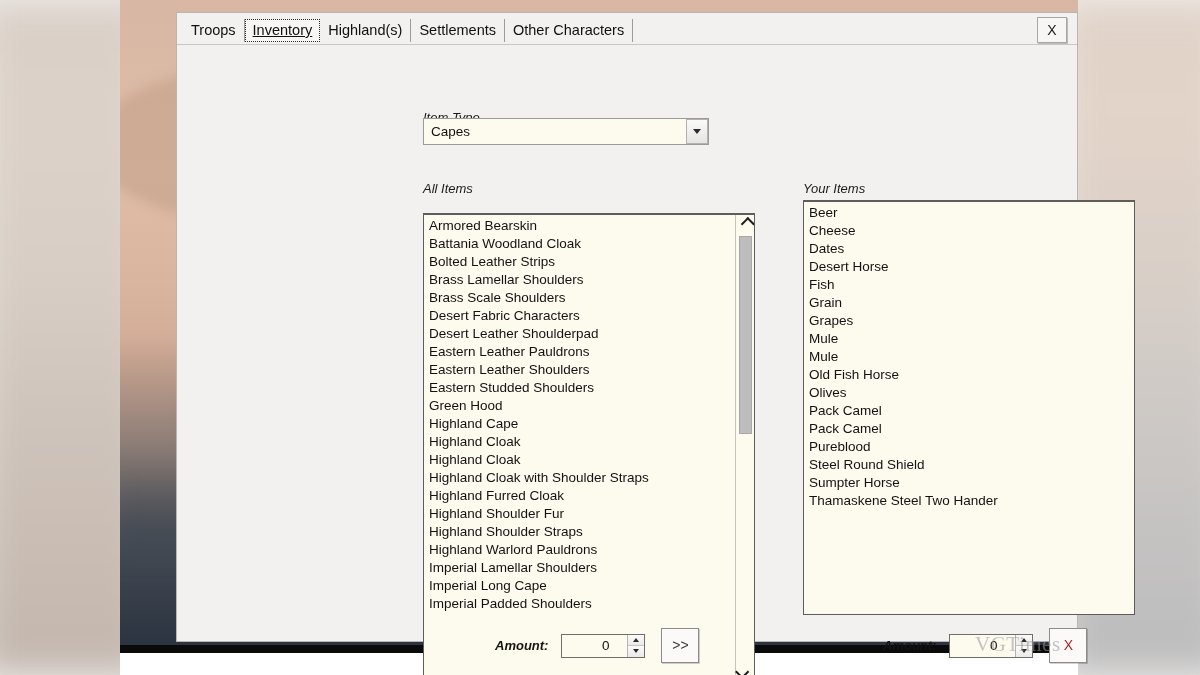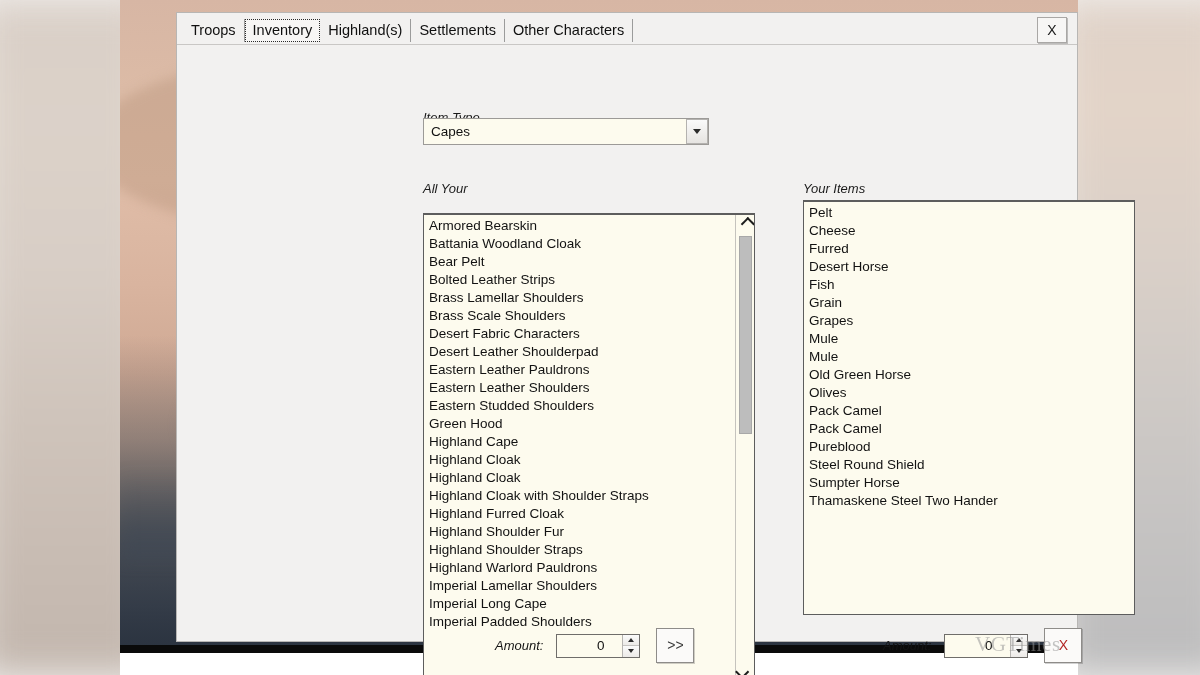--- a/index.html
+++ b/index.html
@@ -132,20 +132,21 @@
     line-height: 16px;
     vertical-align: top;
     cursor: default;
     white-space: nowrap;
   }
   .tab.first { border-left: none; }
   .tab.selected {
     border: 1px dotted #2a2a2a;
     padding: 2px 7px 3px 7px;
     background: #f7f6f5;
+    text-decoration: underline;
   }
 
   
   #close-btn {
     position: absolute;
     right: 10px;
     top: 4px;
     width: 30px;
     height: 26px;
     background: #f7f6f5;
@@ -290,20 +291,21 @@
     align-items: center;
   }
   #amount-row-left  { left: 318px; top: 583px; }
   #amount-row-right { left: 706px; top: 583px; }
 
   .amount-label {
     font-style: italic;
     font-size: 13px;
     color: #141414;
     margin-right: 13px;
+    font-weight: bold;
   }
   .spinner {
     width: 84px;
     height: 24px;
     border: 1px solid #6f6d6a;
     background: #fdfbee;
     box-sizing: border-box;
     display: flex;
     align-items: stretch;
   }
@@ -485,27 +487,26 @@
 
       <div class="field-label" style="left:246px; top:65px;">Item Type</div>
 
       <div id="combo">
         <div class="value">Capes</div>
         <div class="arrowbox">
           <span class="caret-down"></span>
         </div>
       </div>
 
-      <div class="field-label" style="left:246px; top:136px;">All Your</div>
+      <div class="field-label" style="left:246px; top:136px;">All Items</div>
 
       <div class="listbox" id="list-all">
         <div class="list-inner" id="all-items-inner">
             <div class="list-item">Armored Bearskin</div>
             <div class="list-item">Battania Woodland Cloak</div>
-            <div class="list-item">Bear Pelt</div>
             <div class="list-item">Bolted Leather Strips</div>
             <div class="list-item">Brass Lamellar Shoulders</div>
             <div class="list-item">Brass Scale Shoulders</div>
             <div class="list-item">Desert Fabric Characters</div>
             <div class="list-item">Desert Leather Shoulderpad</div>
             <div class="list-item">Eastern Leather Pauldrons</div>
             <div class="list-item">Eastern Leather Shoulders</div>
             <div class="list-item">Eastern Studded Shoulders</div>
             <div class="list-item">Green Hood</div>
             <div class="list-item">Highland Cape</div>
@@ -528,30 +529,30 @@
           <div class="sb-btn down">
               <span class="chev down"></span>
             </div>
         </div>
       </div>
 
       <div class="field-label" style="left:626px; top:136px;">Your Items</div>
 
       <div class="listbox" id="list-your">
         <div class="list-inner" id="your-items-inner">
-            <div class="list-item">Pelt</div>
+            <div class="list-item">Beer</div>
             <div class="list-item">Cheese</div>
-            <div class="list-item">Furred</div>
+            <div class="list-item">Dates</div>
             <div class="list-item">Desert Horse</div>
             <div class="list-item">Fish</div>
             <div class="list-item">Grain</div>
             <div class="list-item">Grapes</div>
             <div class="list-item">Mule</div>
             <div class="list-item">Mule</div>
-            <div class="list-item">Old Green Horse</div>
+            <div class="list-item">Old Fish Horse</div>
             <div class="list-item">Olives</div>
             <div class="list-item">Pack Camel</div>
             <div class="list-item">Pack Camel</div>
             <div class="list-item">Pureblood</div>
             <div class="list-item">Steel Round Shield</div>
             <div class="list-item">Sumpter Horse</div>
             <div class="list-item">Thamaskene Steel Two Hander</div>
           </div>
       </div>
 

